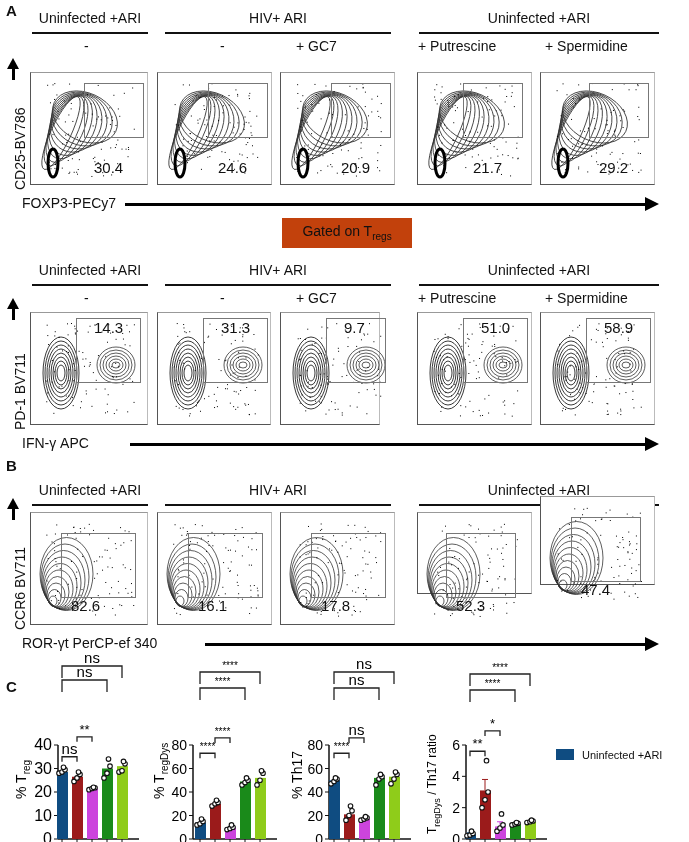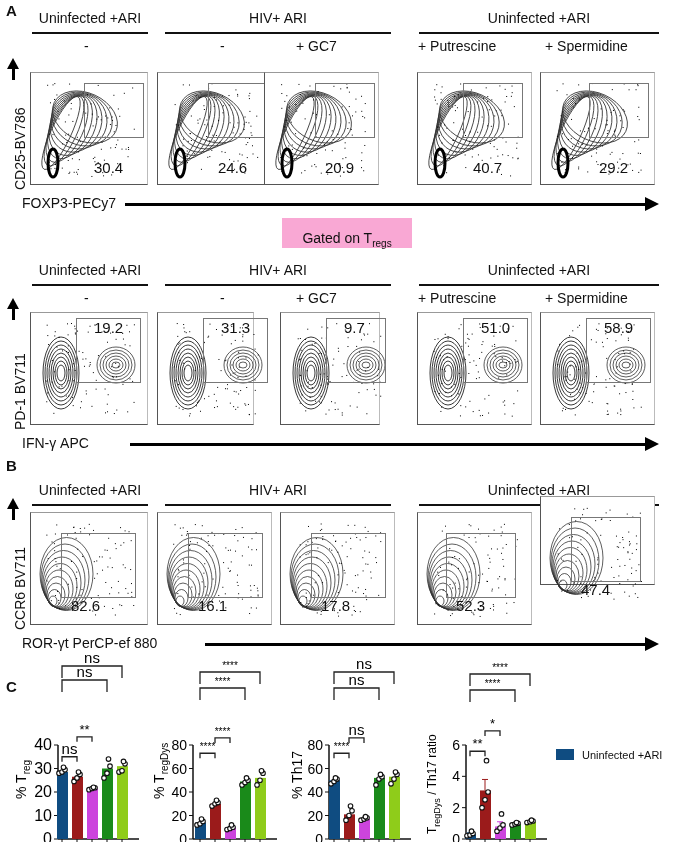--- a/index.html
+++ b/index.html
@@ -11,21 +11,21 @@
   .cond-label{font-size:14px;white-space:nowrap}
   .plot{border-left:1px solid #555;border-bottom:1px solid #555;border-top:1px solid #999;border-right:1px solid #bbb;background:#fff}
   .gate{position:absolute;border:1px solid #777}
   .pct{position:absolute;font-size:15px}
   .ylab{font-size:14px;transform:rotate(-90deg);transform-origin:left top;white-space:nowrap}
   .xlab{font-size:14px;white-space:nowrap}
   .arrow-line{height:3px;background:#000}
   .arrow-head{width:0;height:0;border-top:7px solid transparent;border-bottom:7px solid transparent;border-left:14px solid #000}
   .up-arrow{width:3px;background:#000}
   .up-head{width:0;height:0;border-left:6px solid transparent;border-right:6px solid transparent;border-bottom:11px solid #000}
-  .gated{background:#f9a8d4;font-size:14px;text-align:center;padding:12px 0}
+  .gated{background:#c2410c;font-size:14px;text-align:center;padding:5px 0}
   .gated sub{font-size:10px}
   svg text{font-family:"Liberation Sans",sans-serif}
   .legend-item{display:flex;align-items:center;font-size:11px;height:19px}
   .legend-swatch{width:18px;height:11px;margin-right:8px}
 </style>
 </head>
 <body>
 
 <div class="abs panel-letter" style="left:6px;top:2px">A</div>
 
@@ -286,21 +286,21 @@
         <rect x="31.644740226337447" y="59.9914866255144" width="1" height="1" fill="#000"></rect>
         <rect x="91.2897590877915" y="19.85972222222222" width="1" height="1" fill="#000"></rect>
         <rect x="39.61276148834019" y="49.6693158436214" width="1" height="1" fill="#000"></rect>
         <rect x="63.40387088477366" y="78.23508230452676" width="1" height="1" fill="#000"></rect>
         <rect x="53.5272848079561" y="10.260725308641975" width="1" height="1" fill="#000"></rect>
         <rect x="39.36571930727023" y="46.672170781893" width="1" height="1" fill="#000"></rect>
       </svg>
       <div class="gate" style="left:50px;top:10px;width:60px;height:55px"></div>
       <div class="pct" style="left:60px;top:86px">24.6</div>
     </div>
-    <div class="abs plot" style="left:264px;top:72px;width:115px;height:113px">
+    <div class="abs plot" style="left:280px;top:72px;width:115px;height:113px">
       <svg width="115" height="113" style="position:absolute;left:0;top:0">
         <ellipse cx="30" cy="60" rx="10" ry="40" transform="rotate(25 30 60)" fill="none" stroke="#333" stroke-width="0.8"></ellipse>
         <ellipse cx="33" cy="58" rx="13" ry="38" transform="rotate(25 33 58)" fill="none" stroke="#333" stroke-width="0.8"></ellipse>
         <ellipse cx="36" cy="56" rx="16" ry="36" transform="rotate(25 36 56)" fill="none" stroke="#333" stroke-width="0.8"></ellipse>
         <ellipse cx="39" cy="54" rx="19" ry="34" transform="rotate(25 39 54)" fill="none" stroke="#333" stroke-width="0.8"></ellipse>
         <ellipse cx="42" cy="52" rx="22" ry="32" transform="rotate(25 42 52)" fill="none" stroke="#333" stroke-width="0.8"></ellipse>
         <ellipse cx="45" cy="50" rx="25" ry="30" transform="rotate(25 45 50)" fill="none" stroke="#333" stroke-width="0.8"></ellipse>
         <ellipse cx="48" cy="48" rx="28" ry="28" transform="rotate(25 48 48)" fill="none" stroke="#333" stroke-width="0.8"></ellipse>
         <ellipse cx="51" cy="46" rx="31" ry="26" transform="rotate(25 51 46)" fill="none" stroke="#333" stroke-width="0.8"></ellipse>
         <ellipse cx="54" cy="44" rx="34" ry="24" transform="rotate(25 54 44)" fill="none" stroke="#333" stroke-width="0.8"></ellipse>
@@ -496,21 +496,21 @@
         <rect x="76.19468021262003" y="42.47664609053498" width="1" height="1" fill="#000"></rect>
         <rect x="34.13702417695473" y="33.44056069958848" width="1" height="1" fill="#000"></rect>
         <rect x="59.15241340877915" y="58.753240740740736" width="1" height="1" fill="#000"></rect>
         <rect x="20.068008401920437" y="81.67394547325104" width="1" height="1" fill="#000"></rect>
         <rect x="47.00726594650206" y="62.01748971193416" width="1" height="1" fill="#000"></rect>
         <rect x="59.16771690672154" y="28.487577160493828" width="1" height="1" fill="#000"></rect>
         <rect x="29.265410665294922" y="27.010133744855967" width="1" height="1" fill="#000"></rect>
         <rect x="49.646026234567906" y="38.06664094650206" width="1" height="1" fill="#000"></rect>
       </svg>
       <div class="gate" style="left:45px;top:10px;width:60px;height:55px"></div>
-      <div class="pct" style="left:55px;top:86px">40.7</div>
+      <div class="pct" style="left:55px;top:86px">21.7</div>
     </div>
     <div class="abs plot" style="left:540px;top:72px;width:115px;height:113px">
       <svg width="115" height="113" style="position:absolute;left:0;top:0">
         <ellipse cx="30" cy="60" rx="10" ry="40" transform="rotate(25 30 60)" fill="none" stroke="#333" stroke-width="0.8"></ellipse>
         <ellipse cx="33" cy="58" rx="13" ry="38" transform="rotate(25 33 58)" fill="none" stroke="#333" stroke-width="0.8"></ellipse>
         <ellipse cx="36" cy="56" rx="16" ry="36" transform="rotate(25 36 56)" fill="none" stroke="#333" stroke-width="0.8"></ellipse>
         <ellipse cx="39" cy="54" rx="19" ry="34" transform="rotate(25 39 54)" fill="none" stroke="#333" stroke-width="0.8"></ellipse>
         <ellipse cx="42" cy="52" rx="22" ry="32" transform="rotate(25 42 52)" fill="none" stroke="#333" stroke-width="0.8"></ellipse>
         <ellipse cx="45" cy="50" rx="25" ry="30" transform="rotate(25 45 50)" fill="none" stroke="#333" stroke-width="0.8"></ellipse>
         <ellipse cx="48" cy="48" rx="28" ry="28" transform="rotate(25 48 48)" fill="none" stroke="#333" stroke-width="0.8"></ellipse>
@@ -718,23 +718,23 @@
         <rect x="81.75332647462277" y="64.19976851851852" width="1" height="1" fill="#000"></rect>
         <rect x="82.84502743484225" y="100.03713991769547" width="1" height="1" fill="#000"></rect>
         <rect x="93.62397119341564" y="31.297350823045267" width="1" height="1" fill="#000"></rect>
         <rect x="30.435836762688616" y="72.6841049382716" width="1" height="1" fill="#000"></rect>
         <rect x="41.03371056241427" y="84.12332818930041" width="1" height="1" fill="#000"></rect>
         <rect x="45.022530864197535" y="46.096502057613165" width="1" height="1" fill="#000"></rect>
         <rect x="36.97019890260631" y="38.973996913580244" width="1" height="1" fill="#000"></rect>
         <rect x="96.18535665294924" y="98.34840534979425" width="1" height="1" fill="#000"></rect>
       </svg>
       <div class="gate" style="left:45px;top:5px;width:65px;height:65px"></div>
-      <div class="pct" style="left:63px;top:6px">19.2</div>
+      <div class="pct" style="left:63px;top:6px">14.3</div>
     </div>
-    <div class="abs plot" style="left:157px;top:312px;width:97px;height:113px">
+    <div class="abs plot" style="left:157px;top:312px;width:114px;height:113px">
       <svg width="115" height="113" style="position:absolute;left:0;top:0">
         <ellipse cx="30" cy="60" rx="4" ry="8" fill="none" stroke="#222" stroke-width="0.9"></ellipse>
         <ellipse cx="30" cy="60" rx="6" ry="12" fill="none" stroke="#222" stroke-width="0.9"></ellipse>
         <ellipse cx="30" cy="60" rx="8" ry="16" fill="none" stroke="#222" stroke-width="0.9"></ellipse>
         <ellipse cx="30" cy="60" rx="10" ry="20" fill="none" stroke="#222" stroke-width="0.9"></ellipse>
         <ellipse cx="30" cy="60" rx="12" ry="24" fill="none" stroke="#222" stroke-width="0.9"></ellipse>
         <ellipse cx="30" cy="60" rx="14" ry="28" fill="none" stroke="#222" stroke-width="0.9"></ellipse>
         <ellipse cx="30" cy="60" rx="16" ry="32" fill="none" stroke="#222" stroke-width="0.9"></ellipse>
         <ellipse cx="30" cy="60" rx="18" ry="36" fill="none" stroke="#222" stroke-width="0.9"></ellipse>
         <ellipse cx="85" cy="52" rx="4" ry="3" fill="none" stroke="#333" stroke-width="0.8"></ellipse>
@@ -1484,21 +1484,21 @@
         <rect x="21.503986625514404" y="93.74584619341563" width="1" height="1" fill="#000"></rect>
         <rect x="74.1968449931413" y="78.7298225308642" width="1" height="1" fill="#000"></rect>
         <rect x="94.27139060356653" y="44.09960133744856" width="1" height="1" fill="#000"></rect>
         <rect x="60.73996913580247" y="32.3366640946502" width="1" height="1" fill="#000"></rect>
         <rect x="25.02233367626886" y="92.8113811728395" width="1" height="1" fill="#000"></rect>
         <rect x="35.39008916323731" y="44.11634516460905" width="1" height="1" fill="#000"></rect>
       </svg>
       <div class="gate" style="left:30px;top:20px;width:75px;height:65px"></div>
       <div class="pct" style="left:40px;top:84px">17.8</div>
     </div>
-    <div class="abs plot" style="left:417px;top:512px;width:115px;height:113px">
+    <div class="abs plot" style="left:417px;top:512px;width:115px;height:82px">
       <svg width="115" height="113" style="position:absolute;left:0;top:0">
         <ellipse cx="22" cy="88" rx="4" ry="5" fill="none" stroke="#333" stroke-width="0.8"></ellipse>
         <ellipse cx="23.5" cy="85" rx="6.5" ry="8.5" fill="none" stroke="#333" stroke-width="0.8"></ellipse>
         <ellipse cx="25" cy="82" rx="9" ry="12" fill="none" stroke="#333" stroke-width="0.8"></ellipse>
         <ellipse cx="26.5" cy="79" rx="11.5" ry="15.5" fill="none" stroke="#333" stroke-width="0.8"></ellipse>
         <ellipse cx="28" cy="76" rx="14" ry="19" fill="none" stroke="#333" stroke-width="0.8"></ellipse>
         <ellipse cx="29.5" cy="73" rx="16.5" ry="22.5" fill="none" stroke="#333" stroke-width="0.8"></ellipse>
         <ellipse cx="31" cy="70" rx="19" ry="26" fill="none" stroke="#333" stroke-width="0.8"></ellipse>
         <ellipse cx="32.5" cy="67" rx="21.5" ry="29.5" fill="none" stroke="#333" stroke-width="0.8"></ellipse>
         <ellipse cx="34" cy="64" rx="24" ry="33" fill="none" stroke="#333" stroke-width="0.8"></ellipse>
@@ -1696,21 +1696,21 @@
         <rect x="49.01165980795611" y="92.50760030864197" width="1" height="1" fill="#000"></rect>
         <rect x="87.97509430727023" y="47.544045781893004" width="1" height="1" fill="#000"></rect>
         <rect x="16.665895061728396" y="56.44777520576132" width="1" height="1" fill="#000"></rect>
         <rect x="56.503815157750346" y="75.58915895061729" width="1" height="1" fill="#000"></rect>
         <rect x="85.76045953360769" y="16.560789609053497" width="1" height="1" fill="#000"></rect>
         <rect x="45.67039609053498" y="35.510815329218104" width="1" height="1" fill="#000"></rect>
       </svg>
       <div class="gate" style="left:30px;top:20px;width:70px;height:65px"></div>
       <div class="pct" style="left:40px;top:84px">47.4</div>
     </div>
-    <div class="abs xlab" style="left:22px;top:635px">ROR-γt  PerCP-ef 880</div>
+    <div class="abs xlab" style="left:22px;top:635px">ROR-γt  PerCP-ef 340</div>
     <div class="abs arrow-line" style="left:205px;top:643px;width:440px"></div>
     <div class="abs arrow-head" style="left:645px;top:637px"></div>
   </div>
 
 <div class="abs panel-letter" style="left:6px;top:678px">C</div>
 
 <svg id="charts" class="abs" style="left:0;top:650px" width="689" height="192">
     <line x1="58" y1="95" x2="58" y2="189" stroke="#111" stroke-width="1.5"></line>
     <line x1="58" y1="189" x2="139" y2="189" stroke="#111" stroke-width="1.5"></line>
     <line x1="54" y1="189" x2="58" y2="189" stroke="#111"></line>

